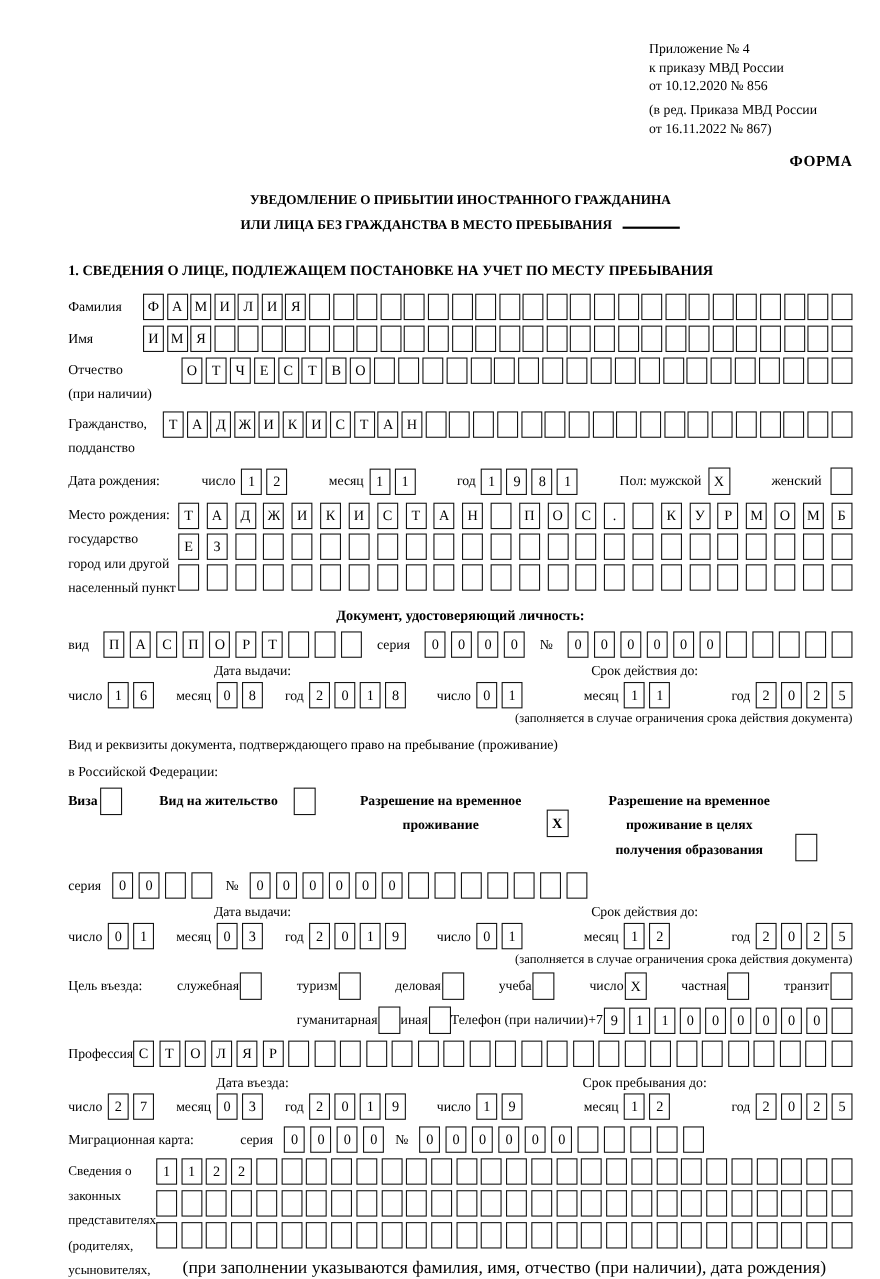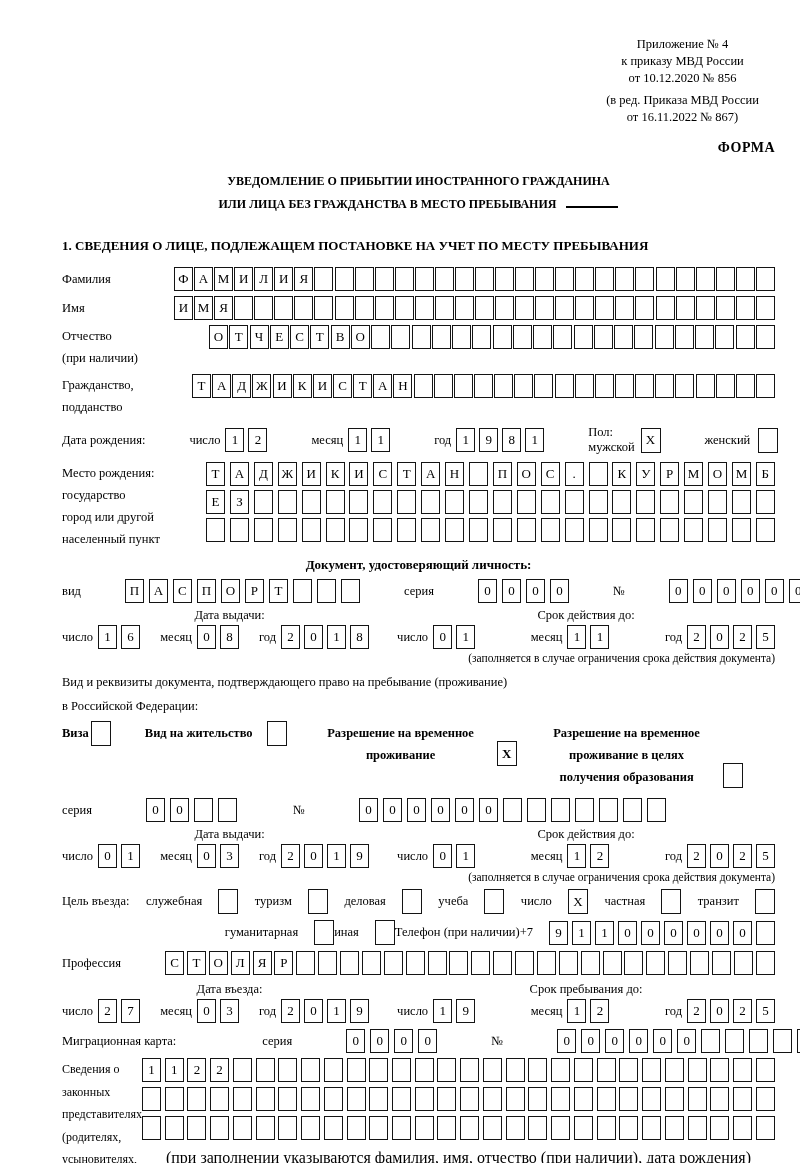--- a/index.html
+++ b/index.html
@@ -4,33 +4,33 @@
 <style>
   * { margin:0; padding:0; box-sizing:border-box; }
   html,body { background:#ffffff; }
   body {
     width:800px; height:1163px; overflow:hidden;
     color:#000; font-family:"Liberation Serif", serif; font-size:12.5px;
   }
   .page { width:800px; height:1163px; padding:36px 25px 10px 62px; position:relative; }
 
   
-  .hdr { display:flex; justify-content:flex-end;text-align:center; }
+  .hdr { display:flex; justify-content:flex-end; }
   .hdr-block { width:185px; font-size:12.5px; line-height:17px; }
   .hdr-block .grp2 { margin-top:5px; }
   .forma { text-align:right; font-weight:bold; font-size:14px; margin-top:14px; letter-spacing:.5px; }
 
   
   .title { text-align:center; font-weight:bold; font-size:12px; line-height:23px; margin-top:14px; }
   .blank-line { display:inline-block; width:52px; border-bottom:2px solid #000; margin-left:10px; }
 
   .sec-heading { font-weight:bold; font-size:13px; margin-top:22px; margin-bottom:13px; }
 
   
-  .row { display:flex; align-items:center; margin-bottom:5px;gap:44px; }
+  .row { display:flex; align-items:center; margin-bottom:5px; }
   .row.top { align-items:flex-start; }
   .lbl { flex:0 0 auto; }
   .lbl-col { line-height:22px; }
   .w68 { flex:0 0 68px; }
   .w86 { flex:0 0 86px; }
   .w100 { flex:0 0 100px; }
   .w103 { flex:0 0 103px; }
   .w56 { flex:0 0 58px; }
 
   
@@ -61,21 +61,21 @@
   .note { text-align:right; font-size:11.5px; margin-top:3px; }
 
   .doc-heading { text-align:center; font-weight:bold; font-size:13px; margin:7px 0 6px 0; }
 
   
   .intro { line-height:24px;font-family:Liberation Serif, serif; }
   .opts { display:flex; align-items:flex-start; margin-top:3px; margin-bottom:10px; }
   .opt { display:flex; align-items:flex-end;font-weight:bold; }
   .opt .opt-lbl { line-height:25px; }
   .opt .opt-lbl.wide { width:176px; text-align:center; line-height:22px; padding-top:1px; }
-  .cbgrp { display:flex; align-items:center; gap:16px; }
+  .cbgrp { display:flex; align-items:center; gap:1px; }
 
   
   .purpose1 { display:flex; align-items:center; justify-content:space-between; margin-bottom:6px; }
   .purpose2 { display:flex; align-items:center; justify-content:flex-end; margin-left:68px; margin-bottom:6px; }
 
   
   .reps { display:flex; align-items:flex-start; margin-top:2px; }
   .reps-label { flex:0 0 72px; font-size:12px; line-height:22.5px; }
   .reps-right { flex:1 1 auto; }
   .reps-right .cells { margin-bottom:5px; }

